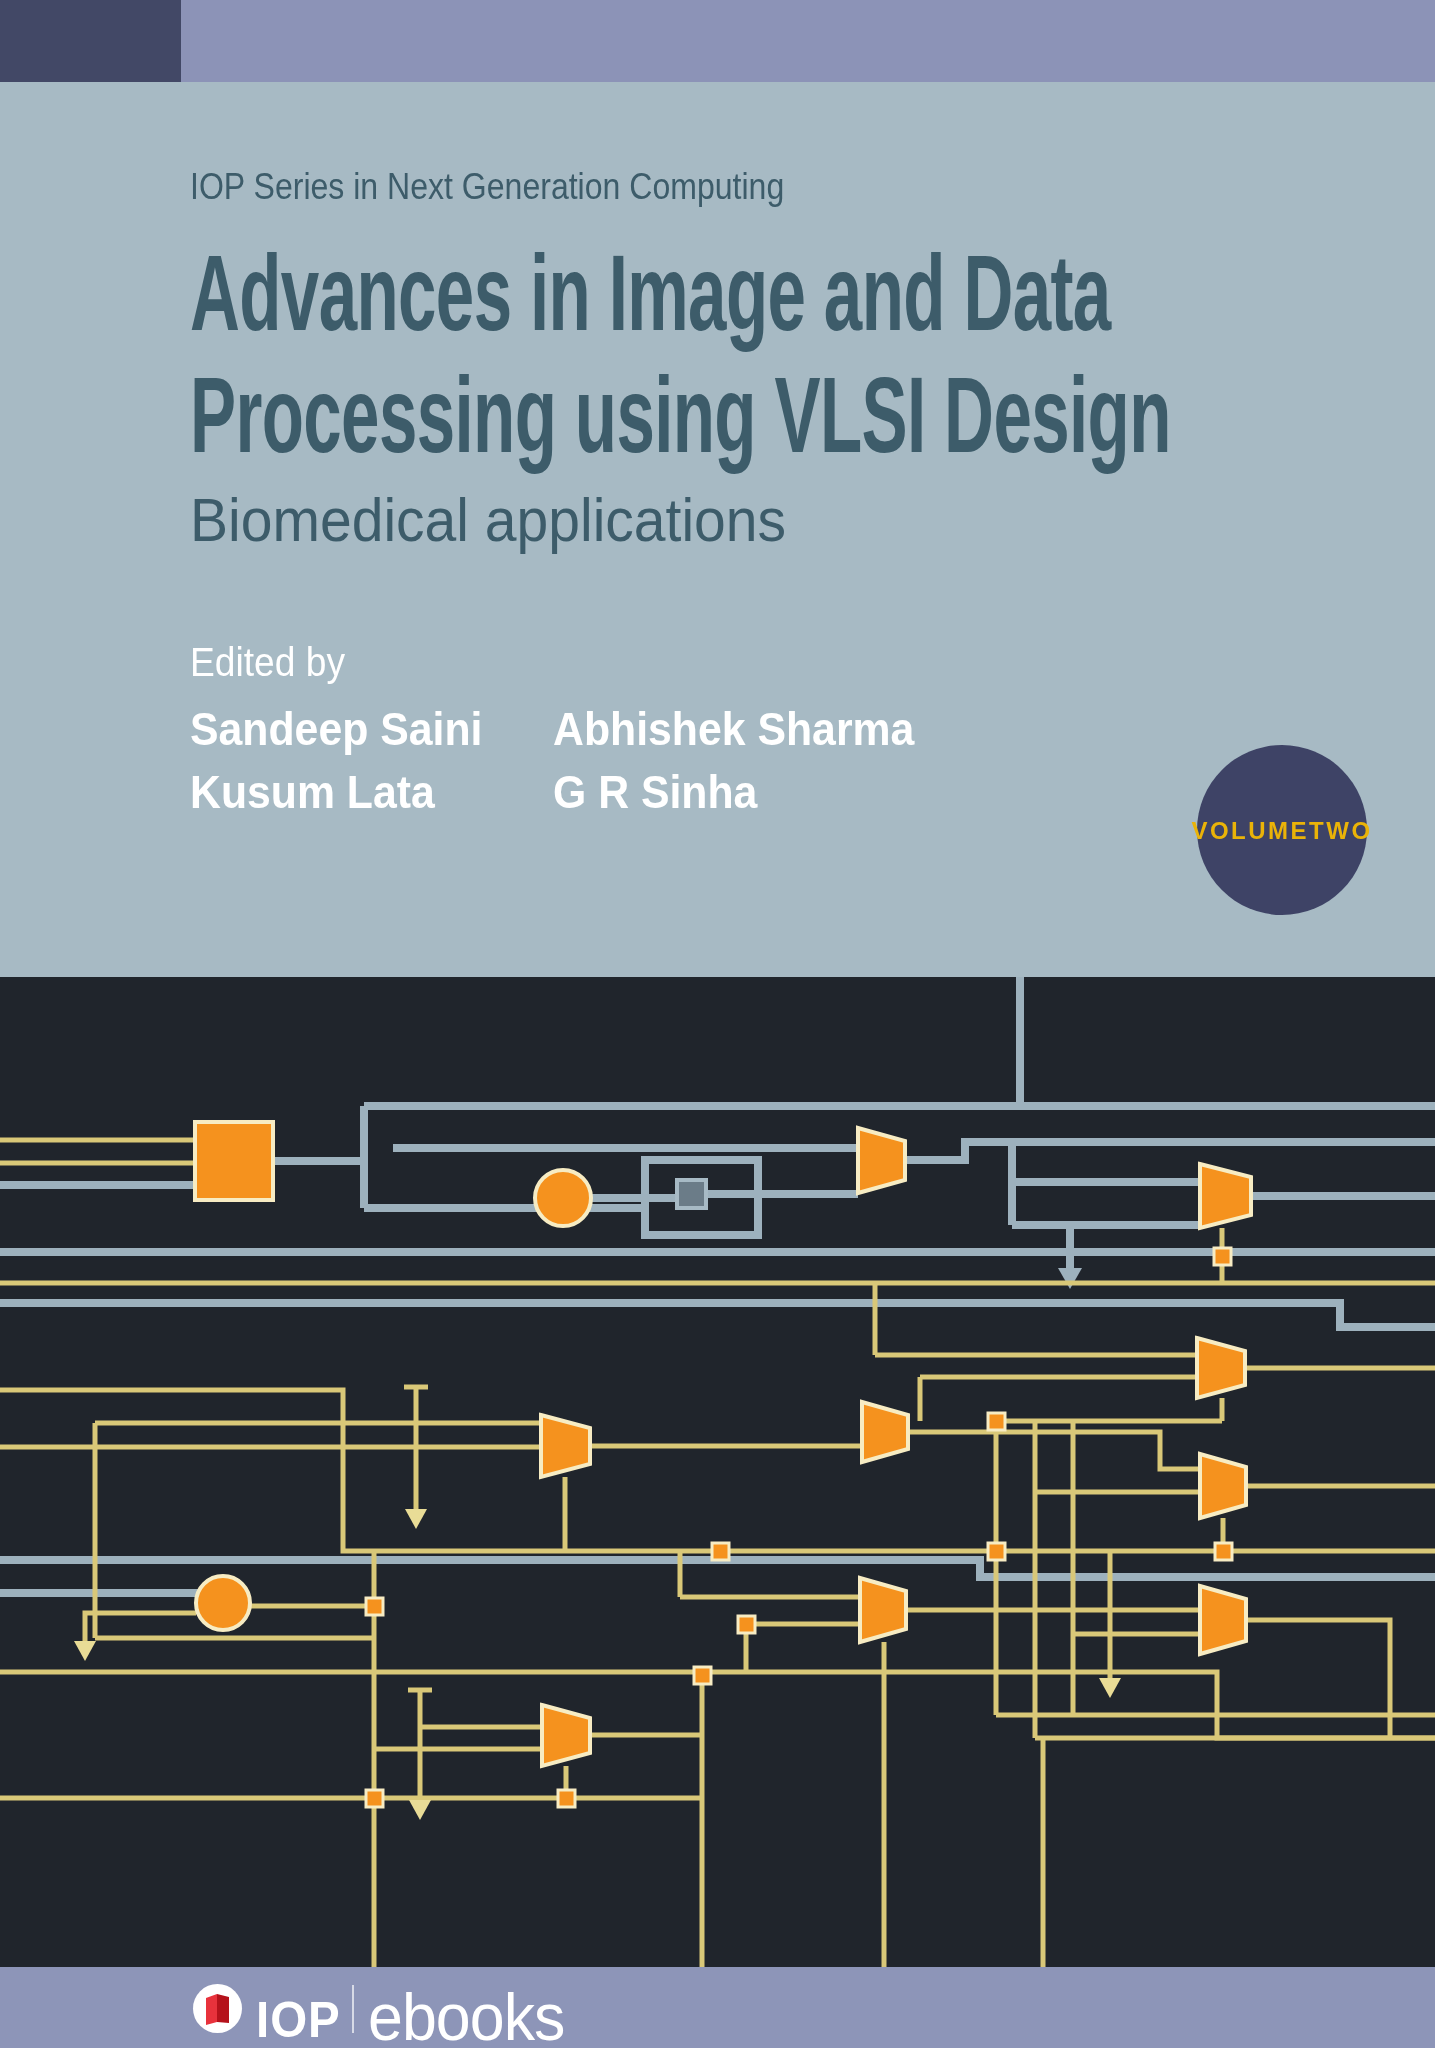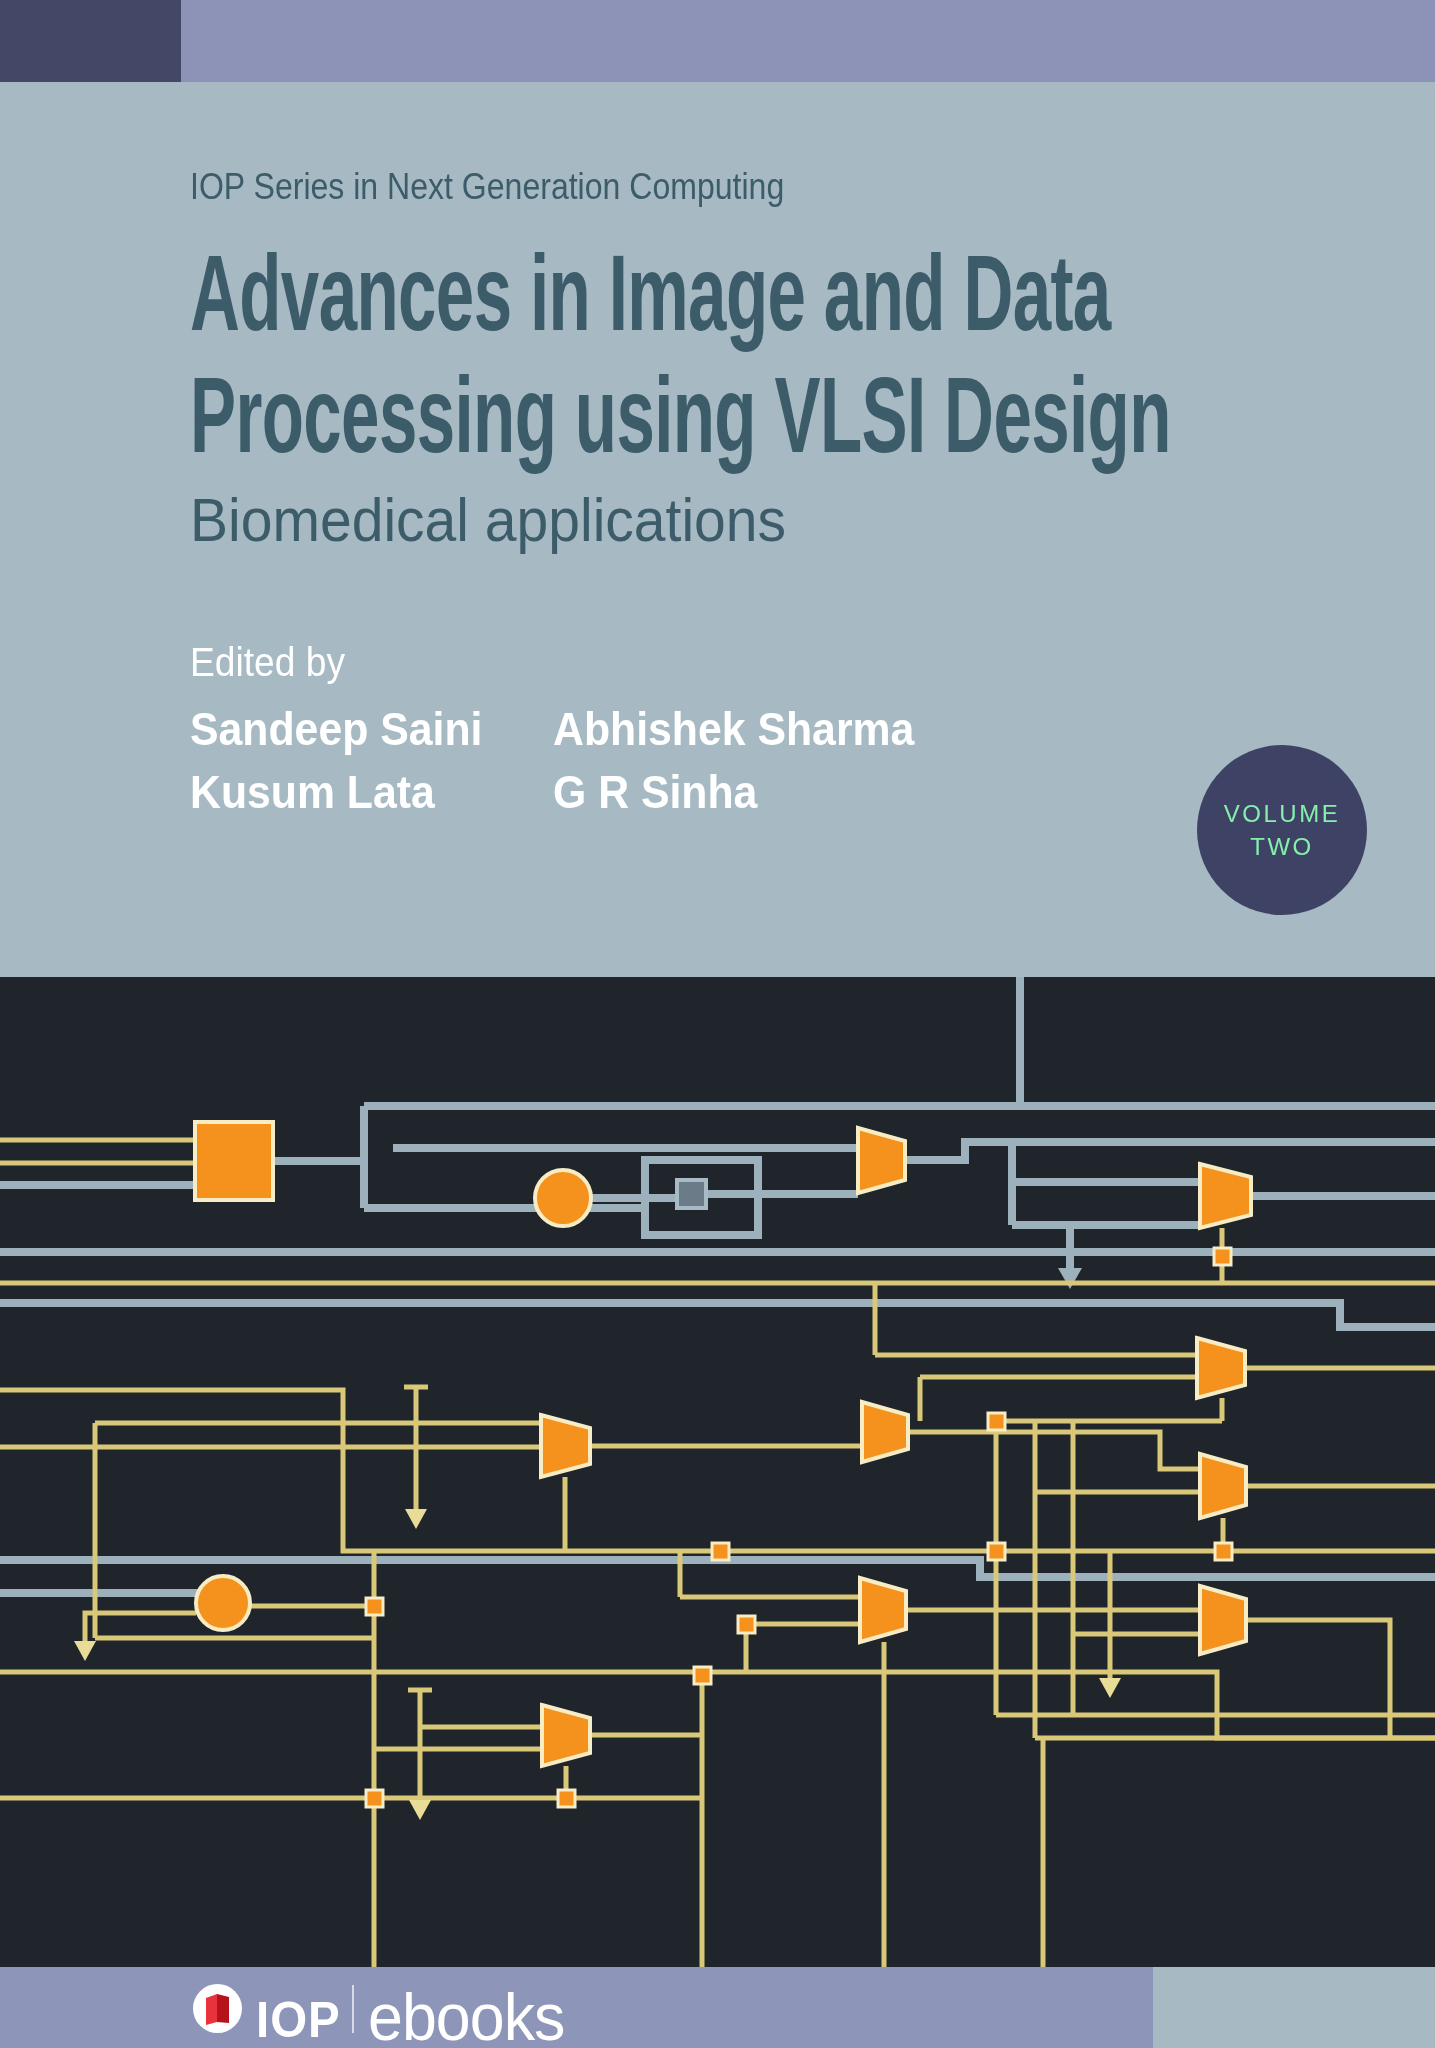--- a/index.html
+++ b/index.html
@@ -14,31 +14,31 @@
   .band{position:absolute;top:0;left:0;width:1435px;height:82px;background:var(--purple);}
   .band-navy{position:absolute;top:0;left:0;width:181px;height:82px;background:var(--navy);}
   .txt{position:absolute;left:190px;color:var(--teal);transform-origin:left top;white-space:nowrap;}
   .series{top:166px;font-size:36px;transform:scaleX(.89);}
   .title{top:232px;font-size:108px;line-height:122px;font-weight:bold;transform:scaleX(.64);letter-spacing:-1px;}
   .subtitle{top:484px;font-size:62px;transform:scaleX(.92);}
   .edited{top:640px;font-size:40px;color:#fff;transform:scaleX(.93);}
   .names{top:698px;font-size:46px;line-height:63px;font-weight:bold;color:#fff;transform:scaleX(.93);}
   .names.col2{left:553px;}
   .badge{position:absolute;left:1197px;top:745px;width:170px;height:170px;border-radius:50%;
-    background:var(--badge);display:flex;flex-direction:column;align-items:center;justify-content:center;
-    color:#86efac;font-weight:normal;font-size:24px;letter-spacing:2.5px;line-height:33px;}
+    background:var(--badge);display:flex;align-items:center;justify-content:center;
+    color:#eab308;font-weight:bold;font-size:24px;letter-spacing:2.5px;line-height:33px;}
   .circuit{position:absolute;left:0;top:977px;width:1435px;height:990px;background:var(--dark);}
   .circuit svg{display:block;}
   .wb{stroke:var(--wblue);stroke-width:8;fill:none;}
   .wy{stroke:var(--wyellow);stroke-width:5;fill:none;}
   .og{fill:var(--orange);stroke:var(--cream);stroke-width:4;}
   .sq{fill:var(--orange);stroke:var(--cream);stroke-width:3;}
   .ab{fill:var(--wblue);}
   .ay{fill:#e9dc96;}
-  .footer{position:absolute;left:0;top:1967px;width:1153px;height:81px;background:var(--footer);}
+  .footer{position:absolute;left:0;top:1967px;width:1435px;height:81px;background:var(--footer);}
   .logo-circle{position:absolute;left:193px;top:17px;width:49px;height:49px;border-radius:50%;
     background:#fff;display:flex;align-items:center;justify-content:center;}
   .logo-iop{position:absolute;left:256px;top:24px;font-size:50px;font-weight:bold;color:#fff;
     transform:scaleX(.95);transform-origin:left top;letter-spacing:1px;}
   .logo-divider{position:absolute;left:352px;top:18px;width:2px;height:48px;background:rgba(255,255,255,.65);}
   .logo-ebooks{position:absolute;left:368px;top:12px;font-size:66px;font-weight:normal;color:#fff;
     transform:scaleX(.95);transform-origin:left top;letter-spacing:-1px;}
 </style>
 </head>
 <body>

